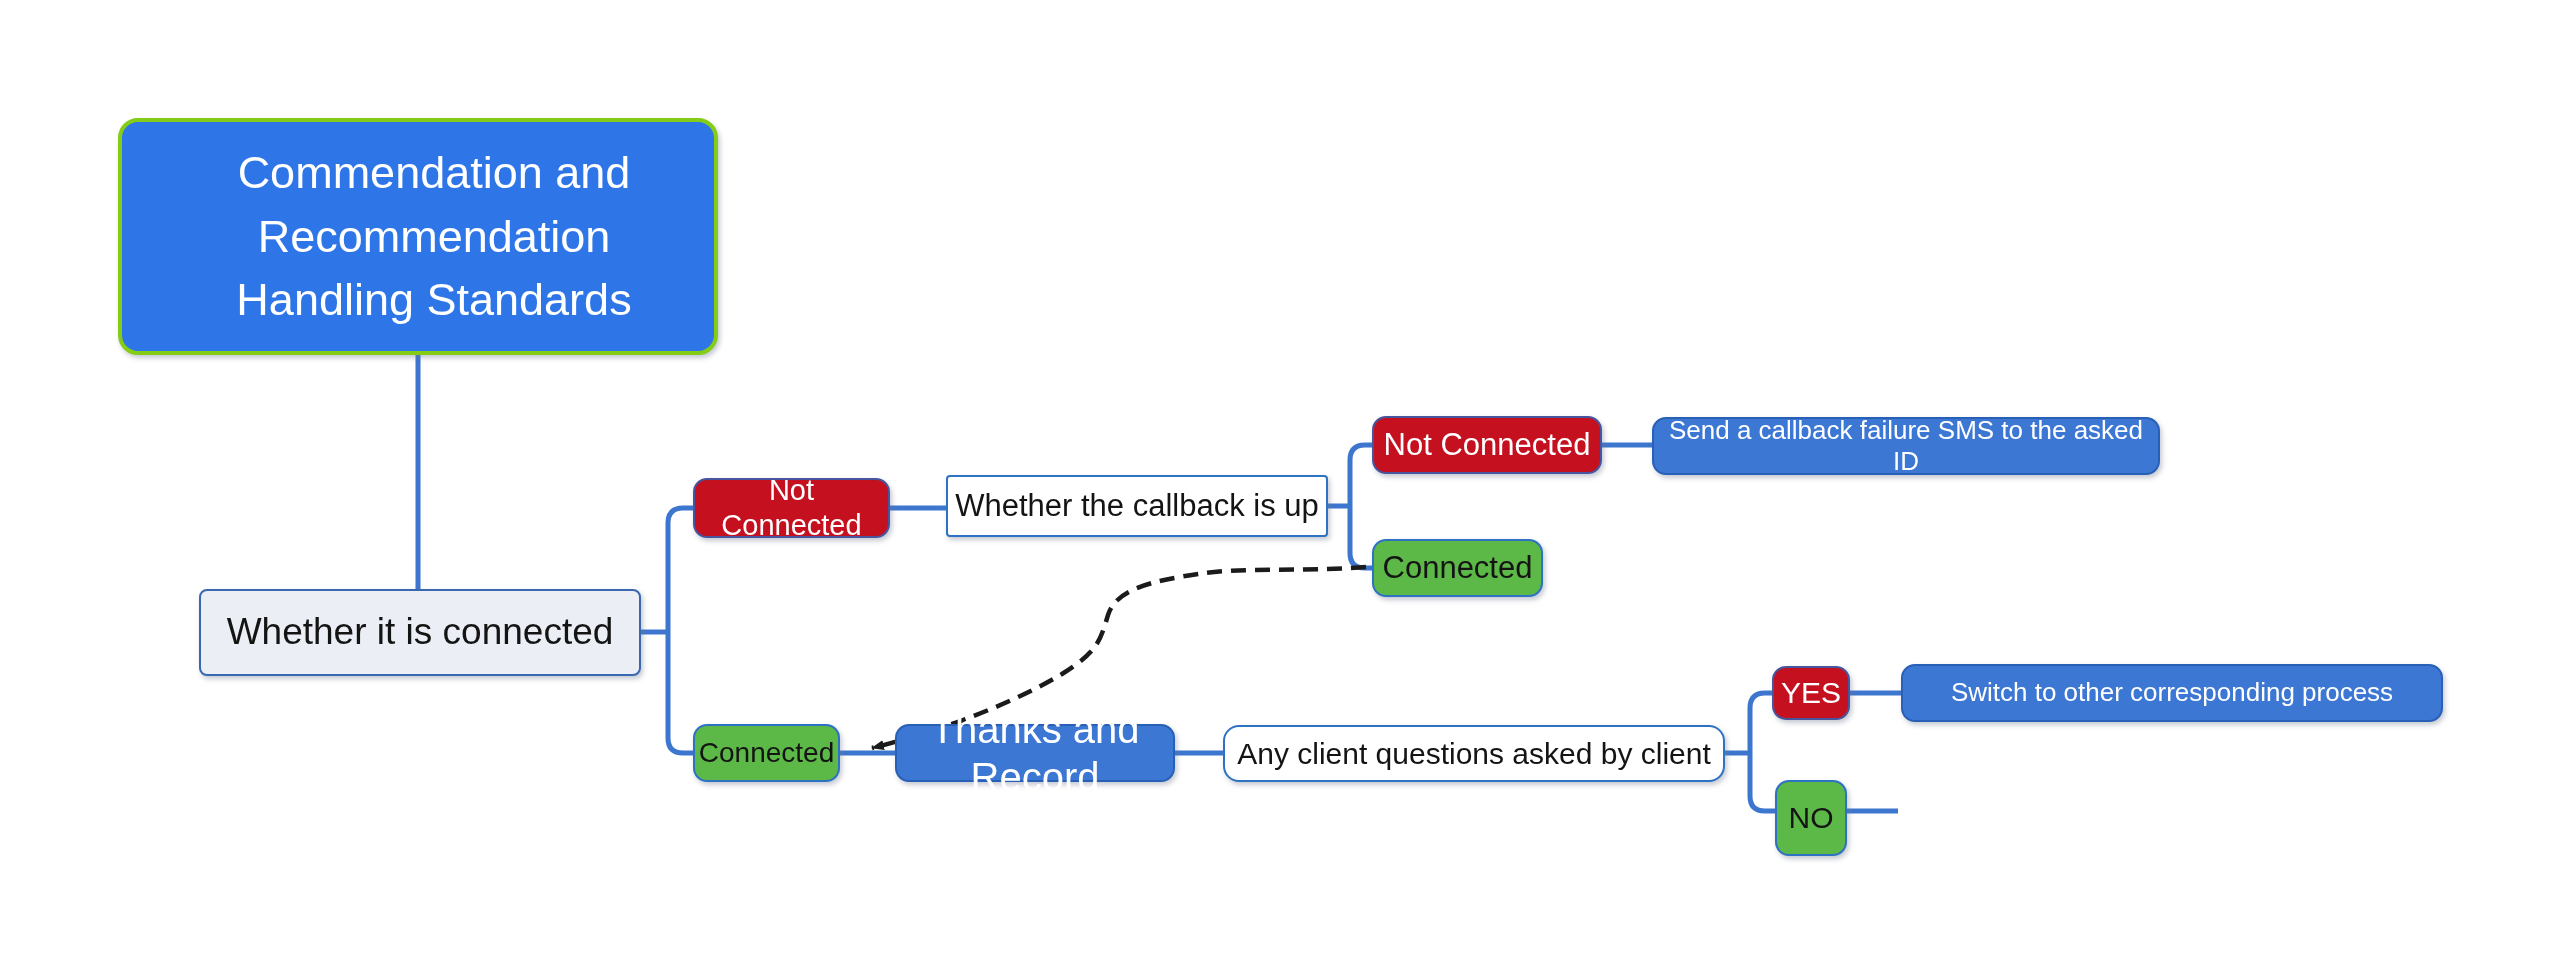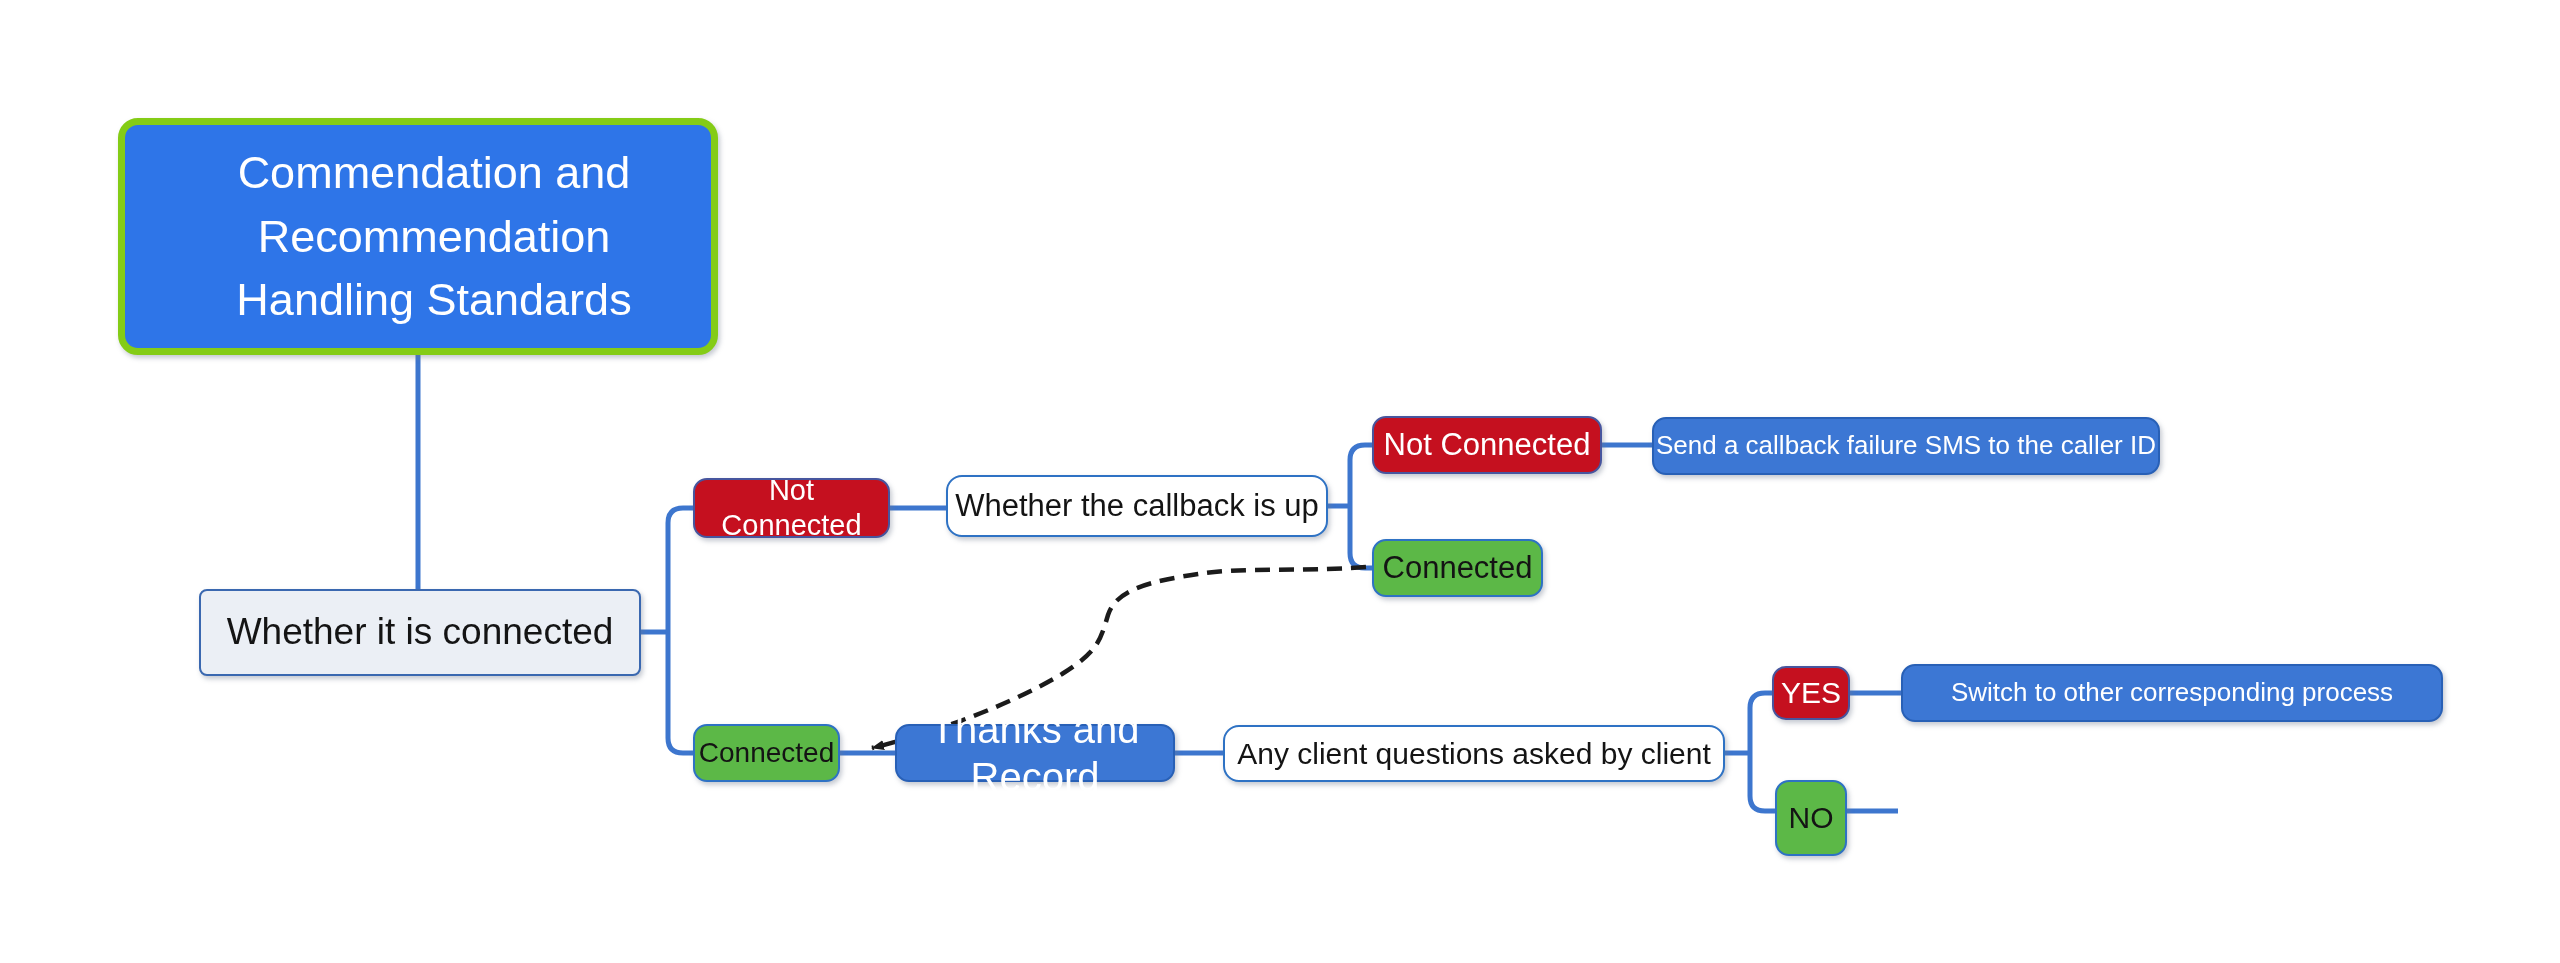--- a/index.html
+++ b/index.html
@@ -52,21 +52,21 @@
     align-items: center;
     justify-content: center;
     text-align: center;
     border-radius: 14px;
     box-shadow: 2px 3px 5px rgba(110,120,140,0.40);
     line-height: 1.2;
   }
   .node-title {
     left: 118px; top: 118px; width: 600px; height: 237px;
     background: var(--title-blue);
-    border: 7px solid #84cc16;
+    border: 4px solid #84cc16;
     border-radius: 20px;
     color: var(--text-white);
     font-size: 45px;
     line-height: 1.42;
     white-space: pre-line;
     padding-left: 32px;
   }
   .node-root {
     left: 199px; top: 589px; width: 442px; height: 87px;
     background: var(--node-light);
@@ -89,21 +89,21 @@
     background: var(--node-blue);
     border: 2px solid var(--border-blue-dark);
     color: var(--text-white);
   }
   .node-whitebox {
     background: var(--node-white);
     border: 2px solid var(--border-blue);
     color: var(--text-black);
   }
   .nc-mid      { left: 693px;  top: 478px; width: 197px; height: 60px; font-size: 29px; }
-  .callback    { left: 946px;  top: 475px; width: 382px; height: 62px; font-size: 31px; border-radius: 16px; }
+  .callback    { left: 946px;  top: 475px; width: 382px; height: 62px; font-size: 31px; border-radius: 4px; }
   .nc-top      { left: 1372px; top: 416px; width: 230px; height: 58px; font-size: 31px; }
   .sms         { left: 1652px; top: 417px; width: 508px; height: 58px; font-size: 26px; }
   .conn-top    { left: 1372px; top: 539px; width: 171px; height: 58px; font-size: 31px; }
   .conn-bottom { left: 693px;  top: 724px; width: 147px; height: 58px; font-size: 28px; }
   .thanks      { left: 895px;  top: 724px; width: 280px; height: 58px; font-size: 40px; }
   .any-other   { left: 1223px; top: 725px; width: 502px; height: 57px; font-size: 30px; border-radius: 16px; }
   .yes         { left: 1772px; top: 666px; width: 78px;  height: 54px; font-size: 30px; }
   .switch      { left: 1901px; top: 664px; width: 542px; height: 58px; font-size: 26px; }
   .no          { left: 1775px; top: 780px; width: 72px;  height: 76px; font-size: 30px; }
   .closing     { left: 1898px; top: 781px; width: 229px; height: 60px; font-size: 31px; }
@@ -155,21 +155,21 @@
 Handling Standards</div>
 
   <div class="node node-root">Whether it is connected</div>
 
   <div class="node node-red nc-mid">Not Connected</div>
 
   <div class="node node-whitebox callback">Whether the callback is up</div>
 
   <div class="node node-red nc-top">Not Connected</div>
 
-  <div class="node node-bluebox sms">Send a callback failure SMS to the caller ID</div>
+  <div class="node node-bluebox sms">Send a callback failure SMS to the asked ID</div>
 
   <div class="node node-green conn-top">Connected</div>
 
   <div class="node node-green conn-bottom">Connected</div>
 
   <div class="node node-bluebox thanks">Thanks and Record</div>
 
   <div class="node node-whitebox any-other">Any client questions asked by client</div>
 
   <div class="node node-red yes">YES</div>

